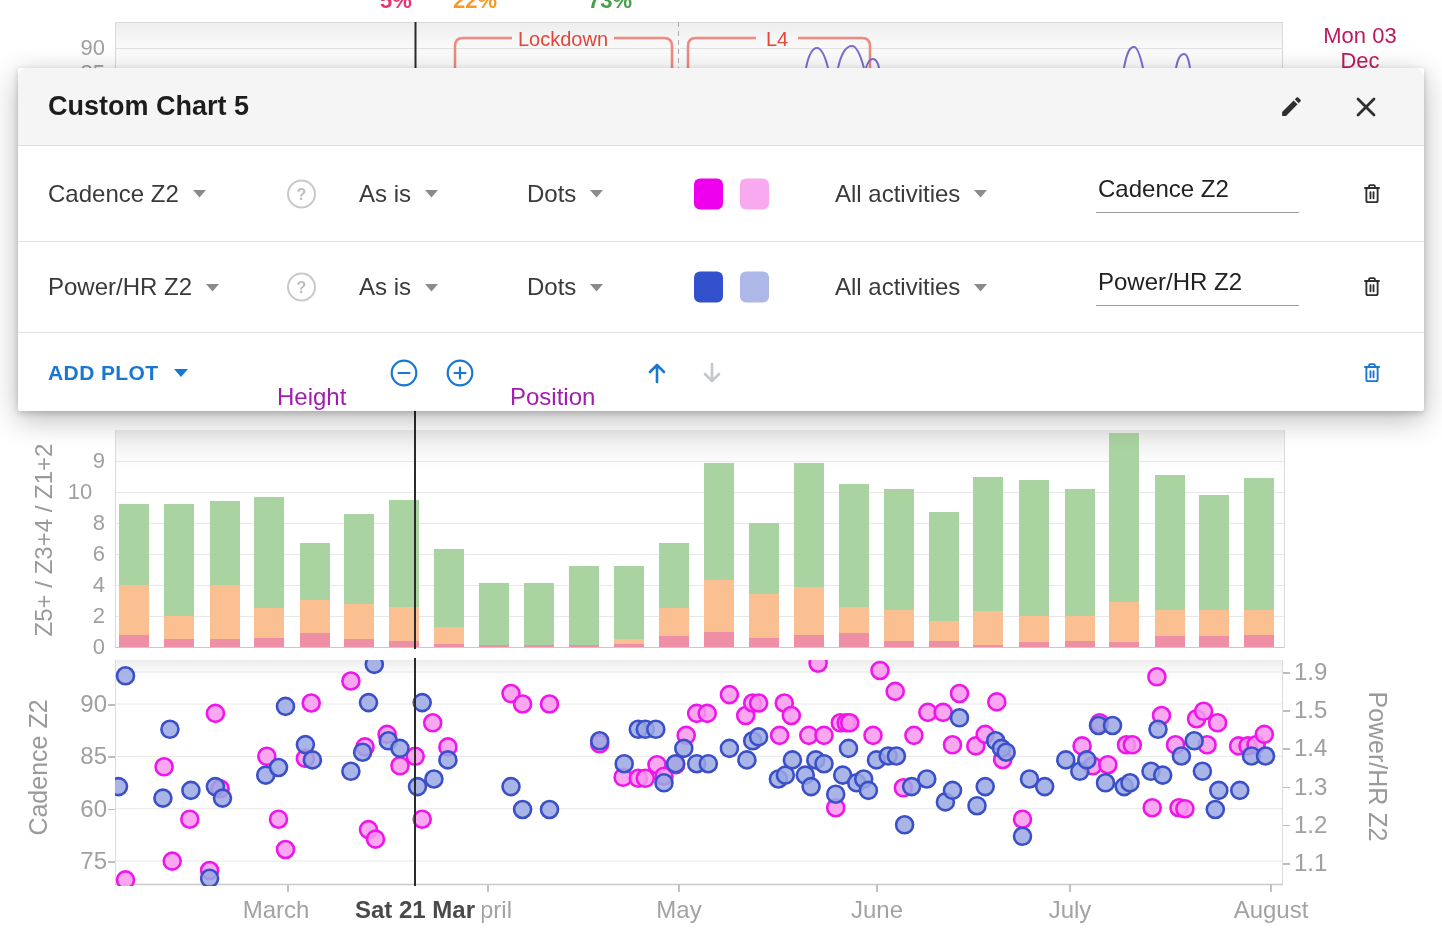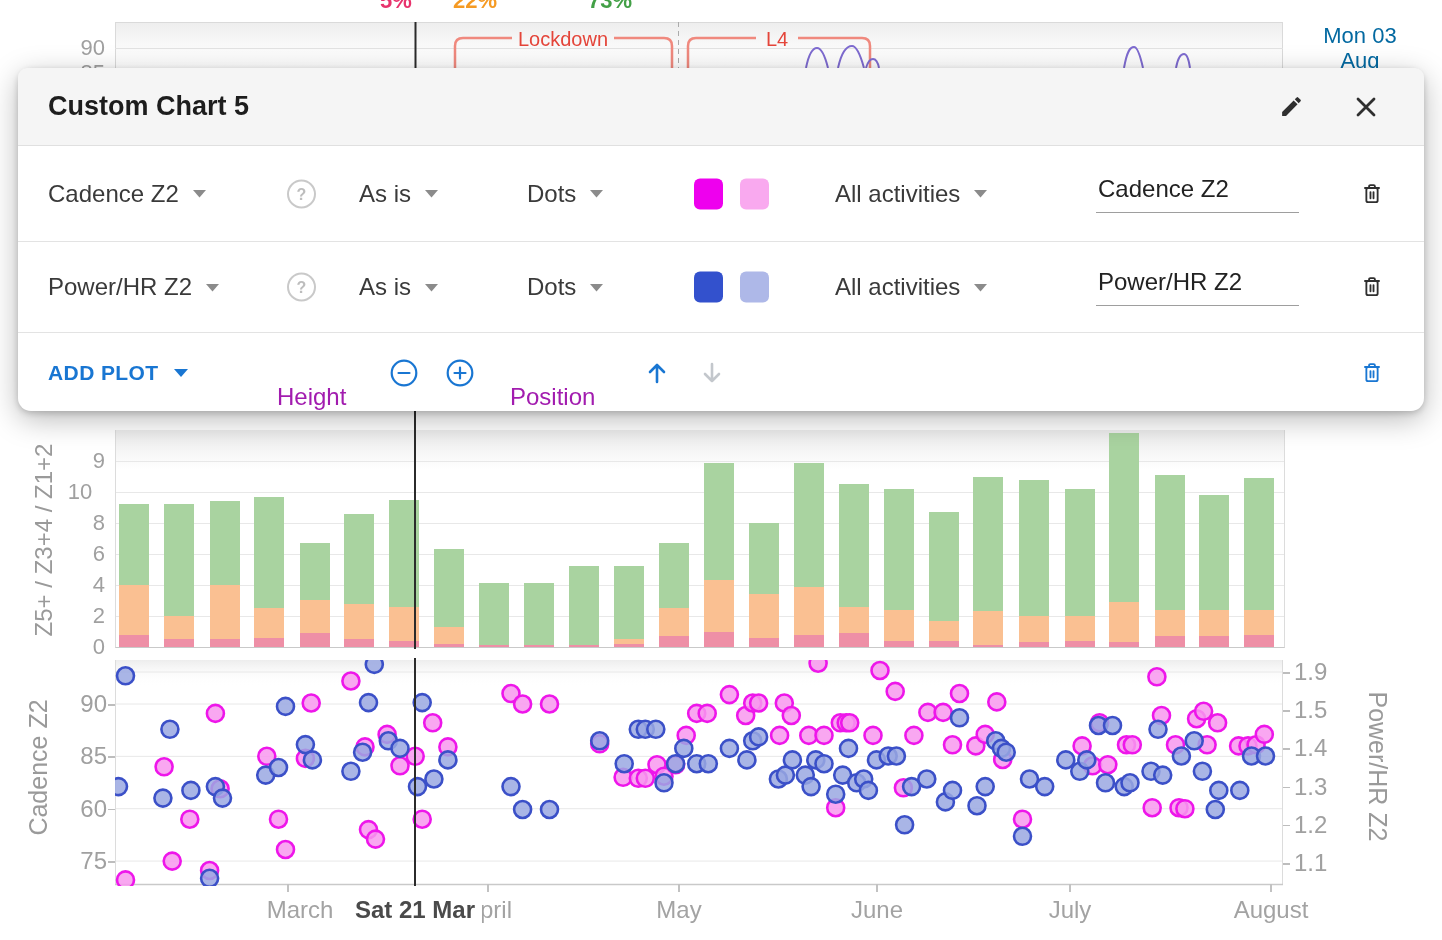--- a/index.html
+++ b/index.html
@@ -11,21 +11,21 @@
   .axis-text{color:#a0a0a0;font-size:22px;}
   .ytick{position:absolute;width:50px;text-align:right;height:26px;line-height:26px;}
   .ytitle{position:absolute;white-space:nowrap;font-size:23px;color:#9a9a9a;}
   .month-label{position:absolute;transform:translateX(-50%);font-size:24px;color:#a3a3a3;height:26px;line-height:26px;z-index:1;white-space:nowrap;}
   .marker-label{position:absolute;transform:translateX(-50%);font-size:24px;font-weight:bold;color:#4a4a4a;background:#fff;padding:0 7px;z-index:2;white-space:nowrap;height:26px;line-height:26px;}
   .marker-line{position:absolute;width:2px;background:#2b2b2b;z-index:1;}
   #bar-plot{position:absolute;left:115px;top:19px;width:1168px;height:217px;
             border-left:1px solid #dcdcdc;border-right:1px solid #dcdcdc;border-bottom:1.5px solid #c9c9c9;overflow:hidden;}
   #bar-grad{position:absolute;left:0;top:0;width:100%;height:40px;background:linear-gradient(#ebebeb,rgba(255,255,255,0));}
   
-  #modal{position:absolute;left:18px;top:68px;width:1406px;height:343px;background:#fff;border-radius:13px;
+  #modal{position:absolute;left:18px;top:68px;width:1406px;height:343px;background:#fff;border-radius:2px;
          box-shadow:0 8px 30px rgba(0,0,0,.28), 0 2px 6px rgba(0,0,0,.18);z-index:10;}
   #modal-header{height:77px;background:#f5f5f5;border-bottom:1px solid #e0e0e0;border-radius:9px 9px 0 0;
                 display:flex;align-items:center;padding:0 44px 0 30px;}
   #modal-title{flex:1;font-size:27px;font-weight:bold;color:#1d1d1d;}
   .hdr-icon{display:flex;align-items:center;justify-content:center;cursor:pointer;}
   .plot-row{position:relative;height:95px;border-bottom:1px solid #e3e3e3;}
   .plot-row.second{height:90px;}
   .rowel{position:absolute;top:50%;transform:translateY(-50%);}
   .dd{display:inline-flex;align-items:center;gap:13px;font-size:24px;color:#3a3a3a;cursor:pointer;white-space:nowrap;}
   .help{width:25px;height:25px;border:2px solid #c9c9c9;border-radius:50%;color:#bdbdbd;
@@ -77,23 +77,23 @@
         <path d="M866,68 C868,61 870,59 873,59 C876,59 878,63 879,68"></path>
         <path d="M1124,68 C1127,51 1130,47 1134,47 C1138,47 1141,59 1143,68"></path>
         <path d="M1176,68 C1178,57 1181,54 1184,54 C1187,54 1189,61 1190,68"></path>
       </g>
     </svg>
     <span class="pct-label" style="left: 396px; color: rgb(232, 51, 109);">5%</span>
     <span class="pct-label" style="left: 475px; color: rgb(245, 154, 35);">22%</span>
     <span class="pct-label" style="left: 610px; color: rgb(67, 160, 71);">73%</span>
     <div class="ytick axis-text" style="left:55px;top:35px;">90</div>
     <div class="ytick axis-text" style="left:55px;top:60px;">85</div>
-    <div class="abs" style="left:1308px;top:23px;width:104px;text-align:center;font-size:22px;color:#0369a1;line-height:25px;">
+    <div class="abs" style="left:1308px;top:23px;width:104px;text-align:center;font-size:22px;color:#be185d;line-height:25px;">
       <div>Mon 03</div>
-      <div>Aug</div>
+      <div>Dec</div>
     </div>
   </div>
 
   <div class="abs" id="bar-region" style="left:0;top:411px;width:1442px;height:240px;">
     <div id="bar-plot">
       <div id="bar-grad"></div>
     <div style="left: 0px; bottom: 30.5px; width: 100%; height: 1px; background: rgb(232, 232, 232); position: absolute;"></div>
         <div style="left: 0px; bottom: 61.5px; width: 100%; height: 1px; background: rgb(232, 232, 232); position: absolute;"></div>
         <div style="left: 0px; bottom: 92.5px; width: 100%; height: 1px; background: rgb(232, 232, 232); position: absolute;"></div>
         <div style="left: 0px; bottom: 123.5px; width: 100%; height: 1px; background: rgb(232, 232, 232); position: absolute;"></div>
@@ -449,21 +449,21 @@
       <div style="position: absolute; left: 1294px; top: 49.2px; width: 60px; font-size: 24px; color: rgb(160, 160, 160); height: 26px; line-height: 26px;">1.5</div>
       <div style="position: absolute; left: 1283px; top: 62.2px; width: 7px; height: 1.5px; background: rgb(189, 189, 189);"></div>
       <div style="position: absolute; left: 1294px; top: 87.4px; width: 60px; font-size: 24px; color: rgb(160, 160, 160); height: 26px; line-height: 26px;">1.4</div>
       <div style="position: absolute; left: 1283px; top: 100.4px; width: 7px; height: 1.5px; background: rgb(189, 189, 189);"></div>
       <div style="position: absolute; left: 1294px; top: 125.6px; width: 60px; font-size: 24px; color: rgb(160, 160, 160); height: 26px; line-height: 26px;">1.3</div>
       <div style="position: absolute; left: 1283px; top: 138.6px; width: 7px; height: 1.5px; background: rgb(189, 189, 189);"></div>
       <div style="position: absolute; left: 1294px; top: 163.8px; width: 60px; font-size: 24px; color: rgb(160, 160, 160); height: 26px; line-height: 26px;">1.2</div>
       <div style="position: absolute; left: 1283px; top: 176.8px; width: 7px; height: 1.5px; background: rgb(189, 189, 189);"></div>
       <div style="position: absolute; left: 1294px; top: 202px; width: 60px; font-size: 24px; color: rgb(160, 160, 160); height: 26px; line-height: 26px;">1.1</div>
       <div style="position: absolute; left: 1283px; top: 215px; width: 7px; height: 1.5px; background: rgb(189, 189, 189);"></div>
-      <div class="month-label" style="position: absolute; left: 300px; top: 249px;">March</div>
+      <div class="month-label" style="position: absolute; left: 276px; top: 249px;">March</div>
       <div style="position: absolute; left: 287px; top: 236px; width: 2px; height: 8px; background: rgb(194, 194, 194);"></div>
       <div class="month-label" style="position: absolute; left: 488px; top: 249px;">April</div>
       <div style="position: absolute; left: 487px; top: 236px; width: 2px; height: 8px; background: rgb(194, 194, 194);"></div>
       <div class="month-label" style="position: absolute; left: 679px; top: 249px;">May</div>
       <div style="position: absolute; left: 678px; top: 236px; width: 2px; height: 8px; background: rgb(194, 194, 194);"></div>
       <div class="month-label" style="position: absolute; left: 877px; top: 249px;">June</div>
       <div style="position: absolute; left: 876px; top: 236px; width: 2px; height: 8px; background: rgb(194, 194, 194);"></div>
       <div class="month-label" style="position: absolute; left: 1070px; top: 249px;">July</div>
       <div style="position: absolute; left: 1069px; top: 236px; width: 2px; height: 8px; background: rgb(194, 194, 194);"></div>
       <div class="month-label" style="position: absolute; left: 1271px; top: 249px;">August</div>

